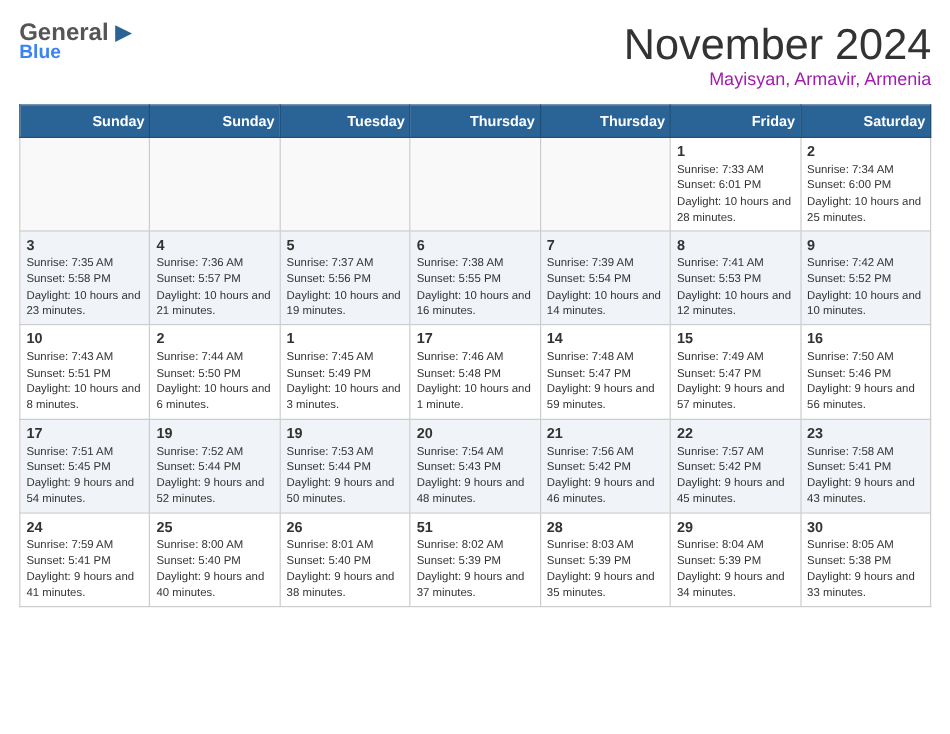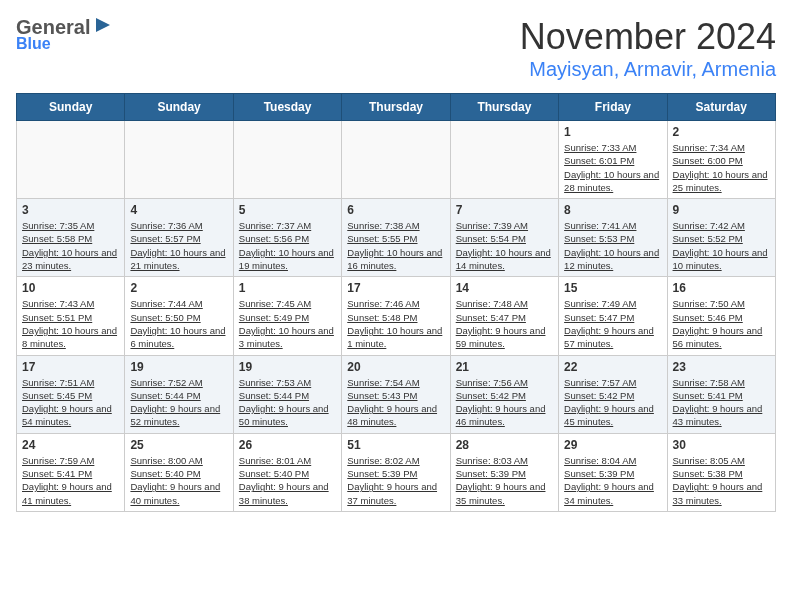--- a/index.html
+++ b/index.html
@@ -23,34 +23,34 @@
     }
     .title-area {
       text-align: right;
     }
     .month-title {
       font-size: 36px;
       font-weight: normal;
       color: #333;
     }
     .subtitle {
-      font-size: 20px;
-      color: #3b82f6;
+      font-size: 15px;
+      color: #a21caf;
     }
     .calendar {
       width: 100%;
       border-collapse: collapse;
     }
     .calendar th {
       background: #2a6496;
       color: #fff;
       font-size: 12px;
       font-weight: bold;
       padding: 6px 4px;
-      text-align: center;
+      text-align: right;
       border: 1px solid #1e4f78;
     }
     .calendar td {
       vertical-align: top;
       border: 1px solid #ccc;
       padding: 4px 5px;
       font-size: 10px;
       color: #333;
       width: 108px;
       min-height: 70px;
@@ -65,26 +65,26 @@
     .day-number {
       font-weight: bold;
       font-size: 12px;
       display: block;
       margin-bottom: 2px;
     }
     .day-info {
       font-size: 9.5px;
       line-height: 1.4;
       color: #333;
-      text-decoration: underline;
     }
 
     
     .logo-wrapper {
       display: flex;
+      align-items: center;
       gap: 4px;
     }
   </style>
 </head>
 <body>
 
 <div class="header">
   <div class="logo">
     <div class="logo-wrapper">
       <span style="font-size:20px;font-weight:bold;color:#555;">General</span>

